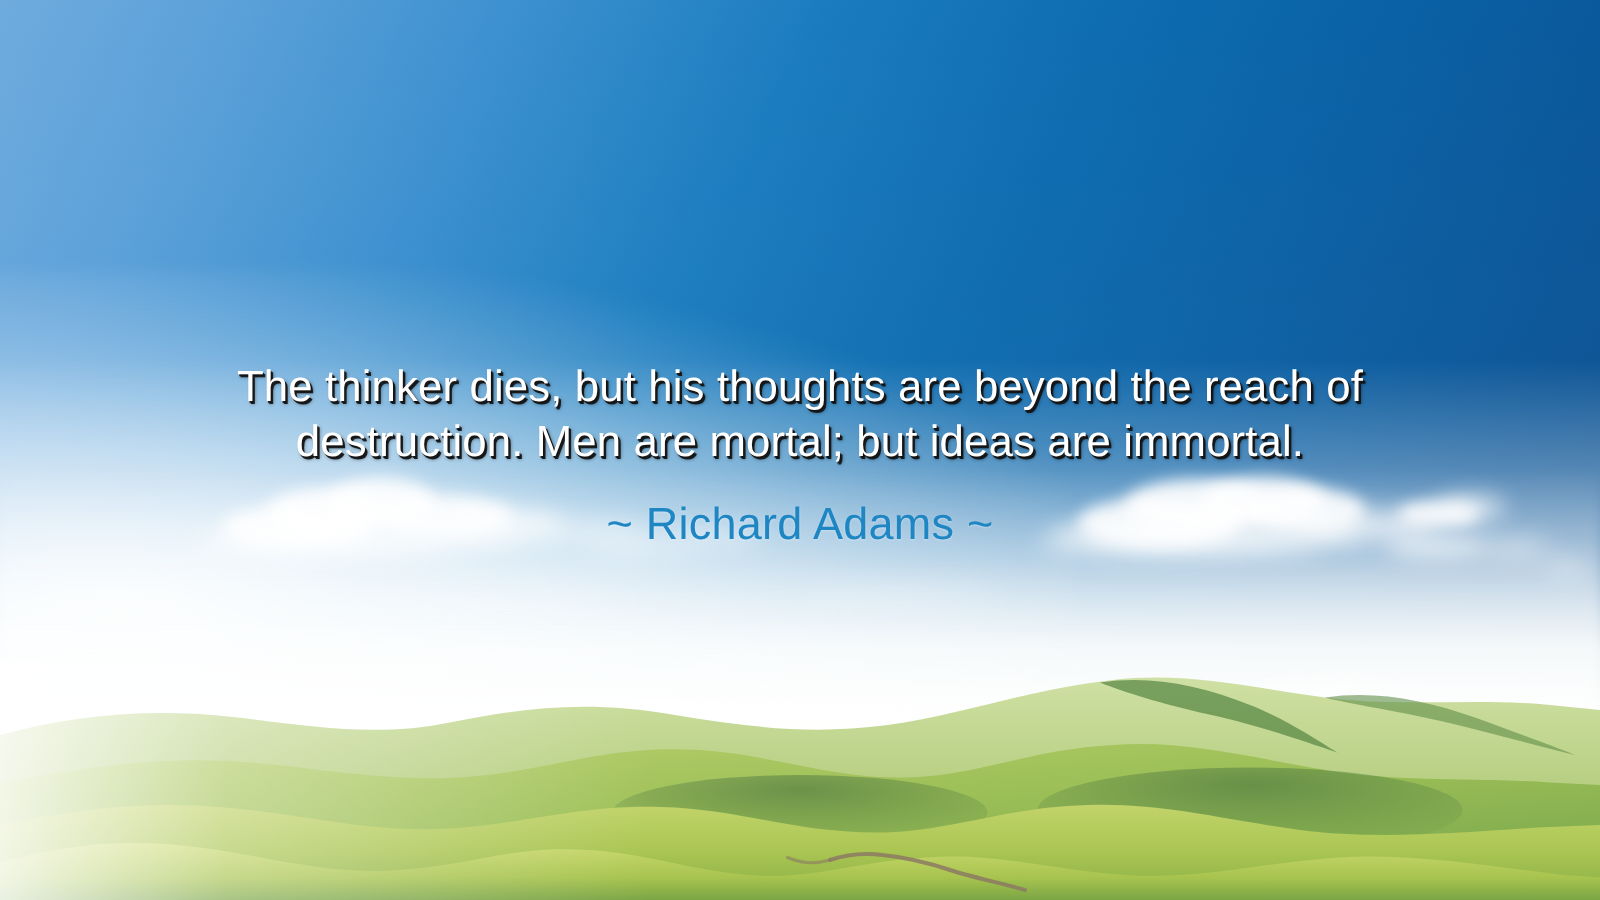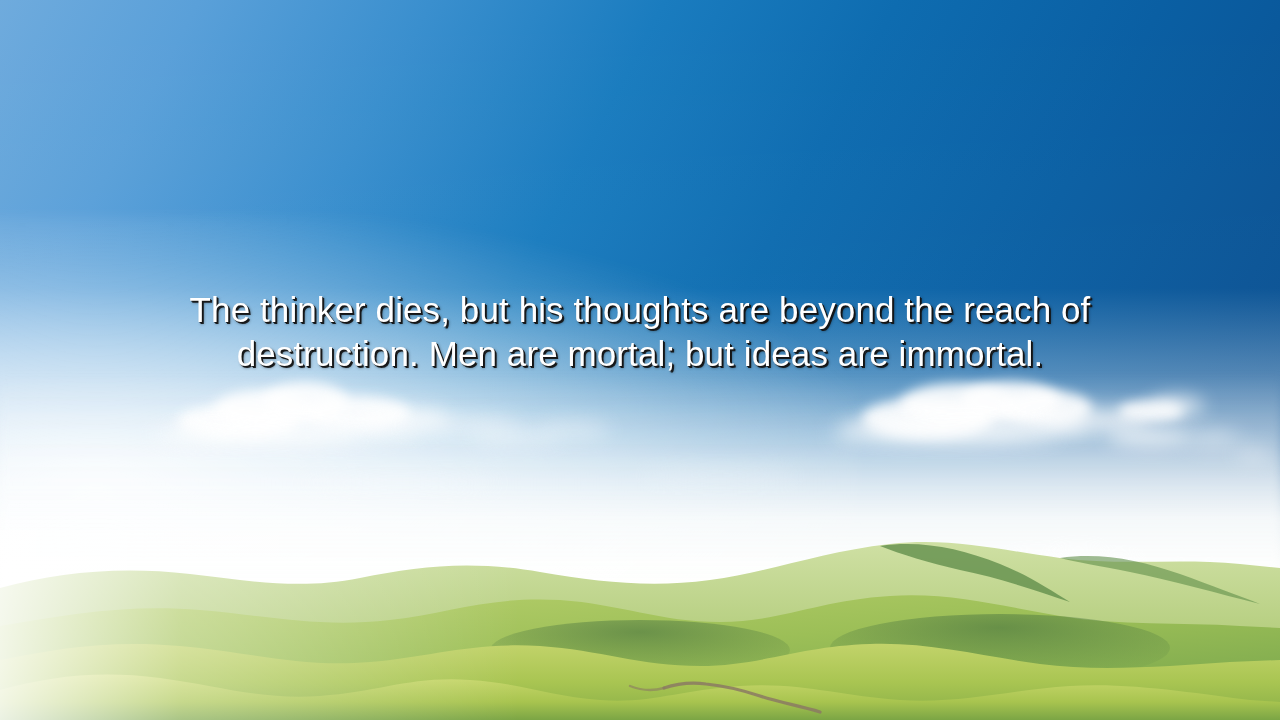--- a/index.html
+++ b/index.html
@@ -230,15 +230,16 @@
       <path d="M820,182 C800,176 778,172 760,166 C742,160 726,156 706,154
                C690,152 676,154 664,158" fill="none" stroke="#8b7a63" stroke-width="3.2" stroke-linecap="round" opacity="0.85"></path>
       <path d="M664,158 C650,162 640,160 630,156" fill="none" stroke="#8b7a63" stroke-width="2.4" stroke-linecap="round" opacity="0.6"></path>
 
       <rect x="0" y="0" width="520" height="190" fill="url(#gLeftGlow)"></rect>
     </svg>
   </div>
 
   <div class="quote-wrap">
     <p class="quote-text">The thinker dies, but his thoughts are beyond the reach of destruction. Men are mortal; but ideas are immortal.</p>
+    <p class="author">~ Richard Adams ~</p>
   </div>
 
 </div>
 
 </body></html>

